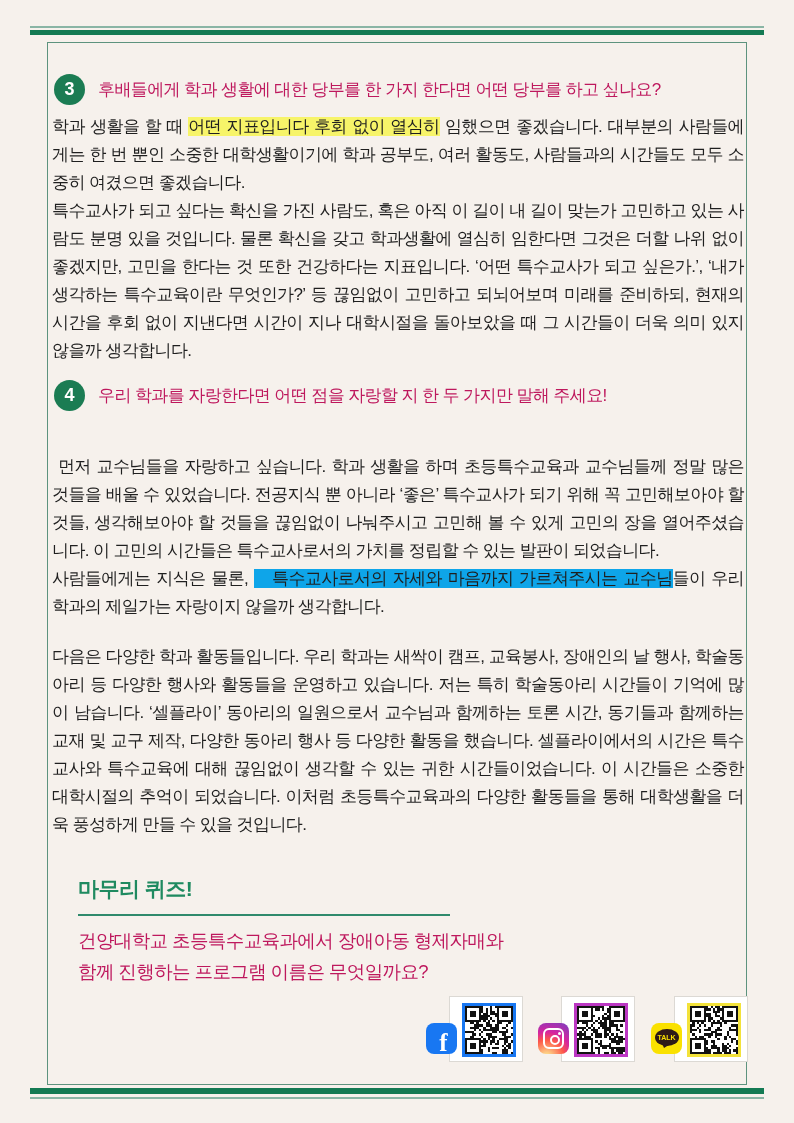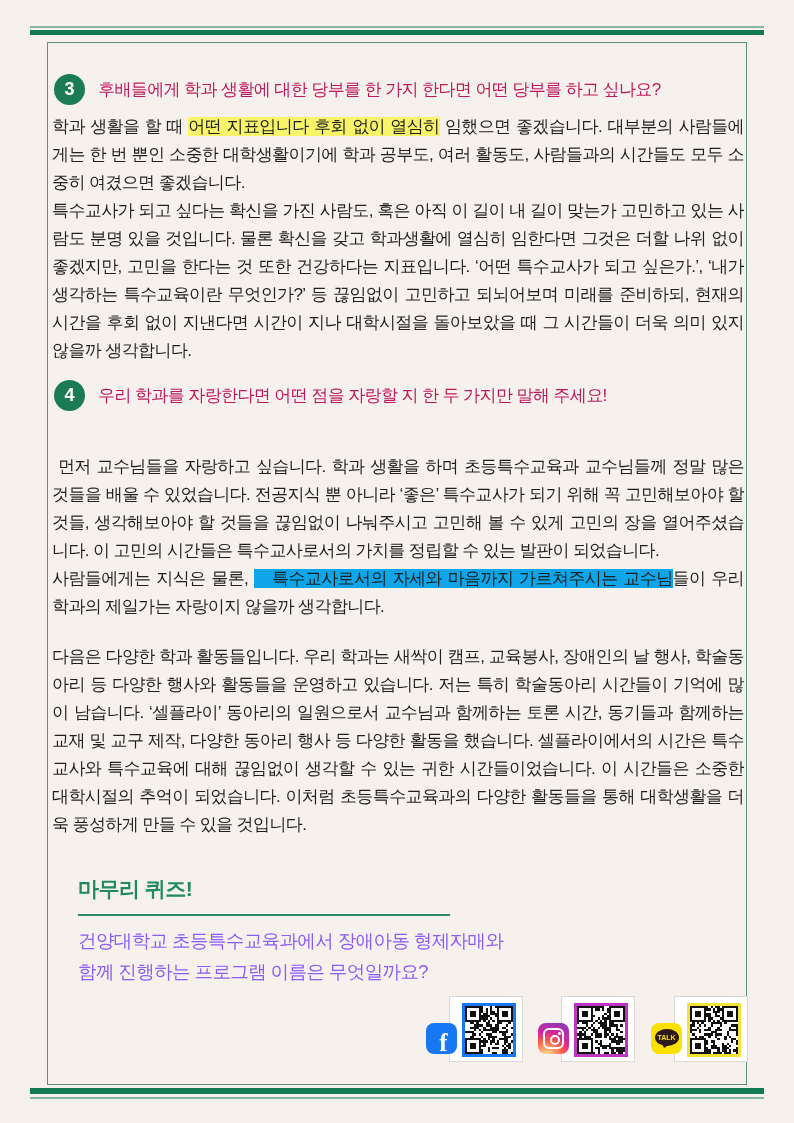--- a/index.html
+++ b/index.html
@@ -36,21 +36,21 @@
     margin:0;font-size:17px;line-height:28px;color:#1f1f1f;
     letter-spacing:-0.6px;text-align:justify;word-break:break-all;white-space:pre-wrap;
   }
   .gap-top{margin-top:22px !important;}
   .hl-yellow{background:#f7f469;}
   .hl-orange{background:#0ea5e9;padding-left:18px;}
 
   .quiz{position:absolute;left:17px;top:832px;margin-left:13px;}
   .quiz-title{font-size:21px;font-weight:bold;color:#1f8a60;letter-spacing:-0.5px;}
   .quiz-rule{width:372px;height:2px;background:#2f8a6c;margin-top:11px;margin-bottom:9px;}
-  .quiz-q{font-size:18.5px;color:#8b5cf6;line-height:31px;letter-spacing:-0.6px;}
+  .quiz-q{font-size:18.5px;color:#be185d;line-height:31px;letter-spacing:-0.6px;}
 
   .social-row{position:absolute;top:953px;left:0;width:698px;height:70px;}
   .social-unit{position:absolute;top:0;width:97px;height:67px;}
   .social-unit.u1{left:378px;}
   .social-unit.u2{left:490px;}
   .social-unit.u3{left:603px;}
   .social-card{
     position:absolute;right:0;top:0;width:74px;height:66px;background:#ffffff;
     border:1px solid #dcd9d4;box-sizing:border-box;
   }

